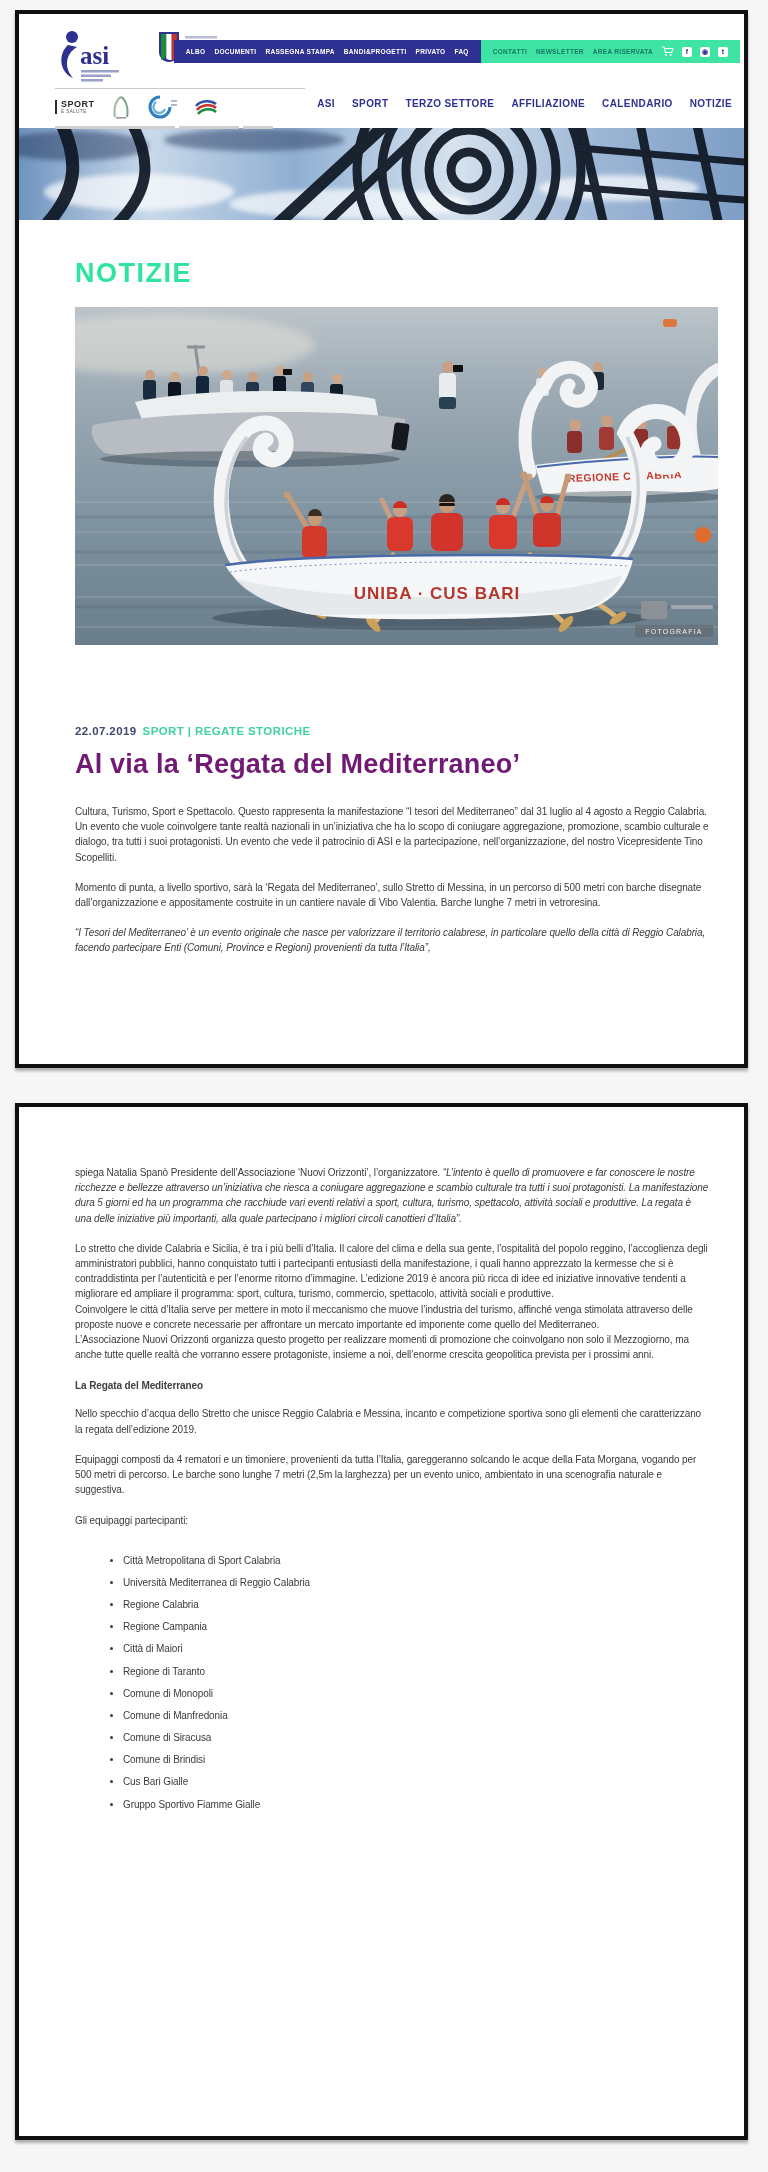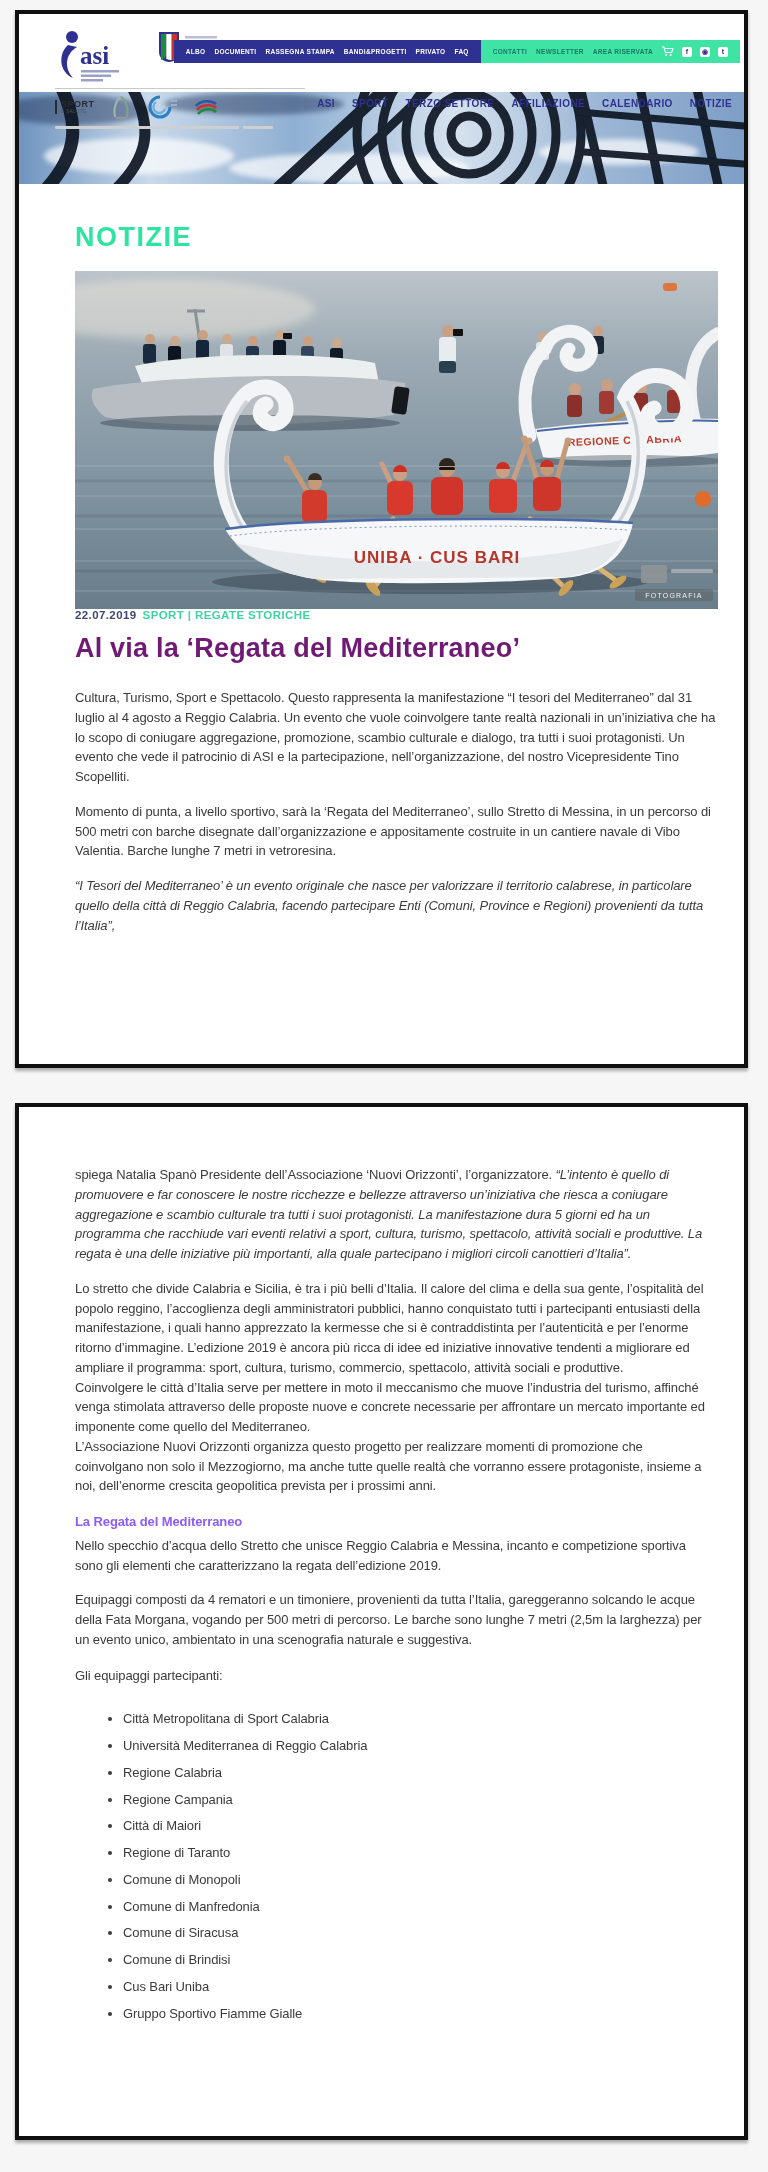--- a/index.html
+++ b/index.html
@@ -11,21 +11,21 @@
   }
   .frame{
     position:absolute;left:15px;width:733px;background:#fff;
     border:4px solid #101010;box-sizing:border-box;overflow:hidden;
     box-shadow:0 3px 3px rgba(0,0,0,.3);
   }
   #frame1{top:10px;height:1058px;}
   #frame2{top:1103px;height:1037px;}
 
   
-  .site-header{position:relative;height:78px;}
+  .site-header{position:relative;height:114px;}
   .logo-cluster{position:absolute;left:36px;top:16px;width:260px;}
   .logo-row1{display:flex;align-items:flex-start;gap:14px;}
   .logo-divider{height:1px;background:#c9c9c9;margin:6px 0 5px;width:250px;}
   .logo-row2{display:flex;align-items:center;gap:16px;}
   .sport-salute{border-left:2px solid #2b2b2b;padding-left:4px;line-height:1;}
   .sport-salute .ss1{display:block;font-weight:bold;font-size:9px;color:#2b2b2b;letter-spacing:.5px;}
   .sport-salute .ss2{display:block;font-size:4.5px;color:#555;letter-spacing:.5px;margin-top:1px;}
   .logo-caption{margin-top:6px;display:flex;gap:4px;}
   .logo-caption i{display:block;height:3px;background:#cfcfcf;border-radius:1px;}
   .logo-caption .c1{width:120px}.logo-caption .c2{width:60px}.logo-caption .c3{width:30px}
@@ -46,37 +46,37 @@
   .hero svg{display:block;}
 
   
   .content1{padding:24px 26px 0 56px;}
   .section-title{
     font-size:27px;font-weight:800;color:#2fe3a0;letter-spacing:1.5px;
     margin:14px 0 18px;
   }
   .photo{width:643px;height:338px;overflow:hidden;}
   .photo svg{display:block;}
-  .meta{font-size:11.5px;font-weight:bold;letter-spacing:.4px;}
+  .meta{margin-top:80px;font-size:11.5px;font-weight:bold;letter-spacing:.4px;}
   .meta .date{color:#3f466f;margin-right:6px;}
   .meta .cat{color:#3fd3a0;}
   h1.article-title{
     font-size:27px;font-weight:800;color:#701a75;letter-spacing:.2px;
     margin:12px 0 24px;
   }
   .content1 p, .content2 p, .content2 li{
-    font-size:13px;line-height:1.52;color:#3b3b3b;margin:0 0 15px;
+    font-size:10px;line-height:1.52;color:#3b3b3b;margin:0 0 15px;
     letter-spacing:-0.1px;
   }
   .italic{font-style:italic;}
 
   
   .content2{padding:58px 35px 0 56px;}
   .content2 p.tight{margin:0;}
-  .content2 p.subhead{font-weight:bold;color:#8b5cf6;margin:16px 0 4px;}
+  .content2 p.subhead{font-weight:bold;color:#404040;margin:16px 0 13px;}
   .content2 p.intro{margin:16px 0 24px;}
   .content2 ul{margin:14px 0 0;padding-left:48px;}
   .content2 li{margin:0 0 7px;}
 </style>
 </head>
 <body>
 
 <div class="frame" id="frame1">
 
   <header class="site-header">
@@ -403,17 +403,17 @@
         <li>Città Metropolitana di Sport Calabria</li>
         <li>Università Mediterranea di Reggio Calabria</li>
         <li>Regione Calabria</li>
         <li>Regione Campania</li>
         <li>Città di Maiori</li>
         <li>Regione di Taranto</li>
         <li>Comune di Monopoli</li>
         <li>Comune di Manfredonia</li>
         <li>Comune di Siracusa</li>
         <li>Comune di Brindisi</li>
-        <li>Cus Bari Uniba</li>
+        <li>Cus Bari Gialle</li>
         <li>Gruppo Sportivo Fiamme Gialle</li>
       </ul>
   </div>
 </div>
 
 </body></html>

